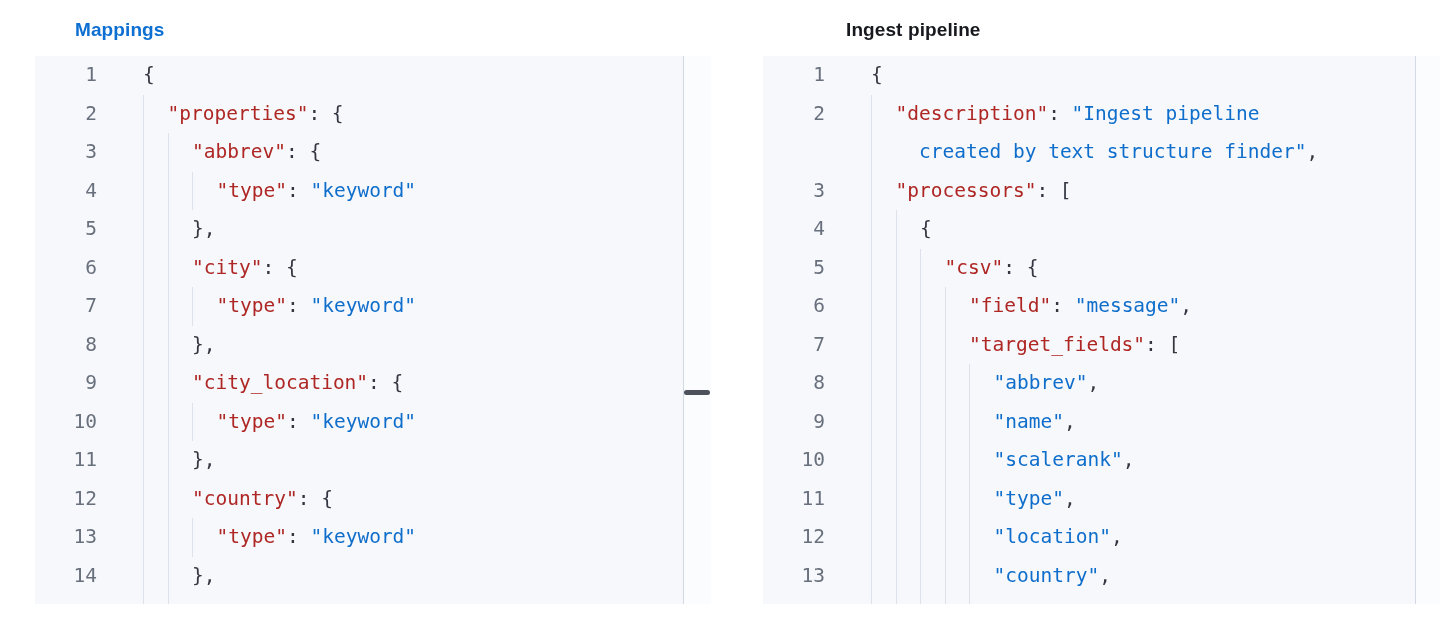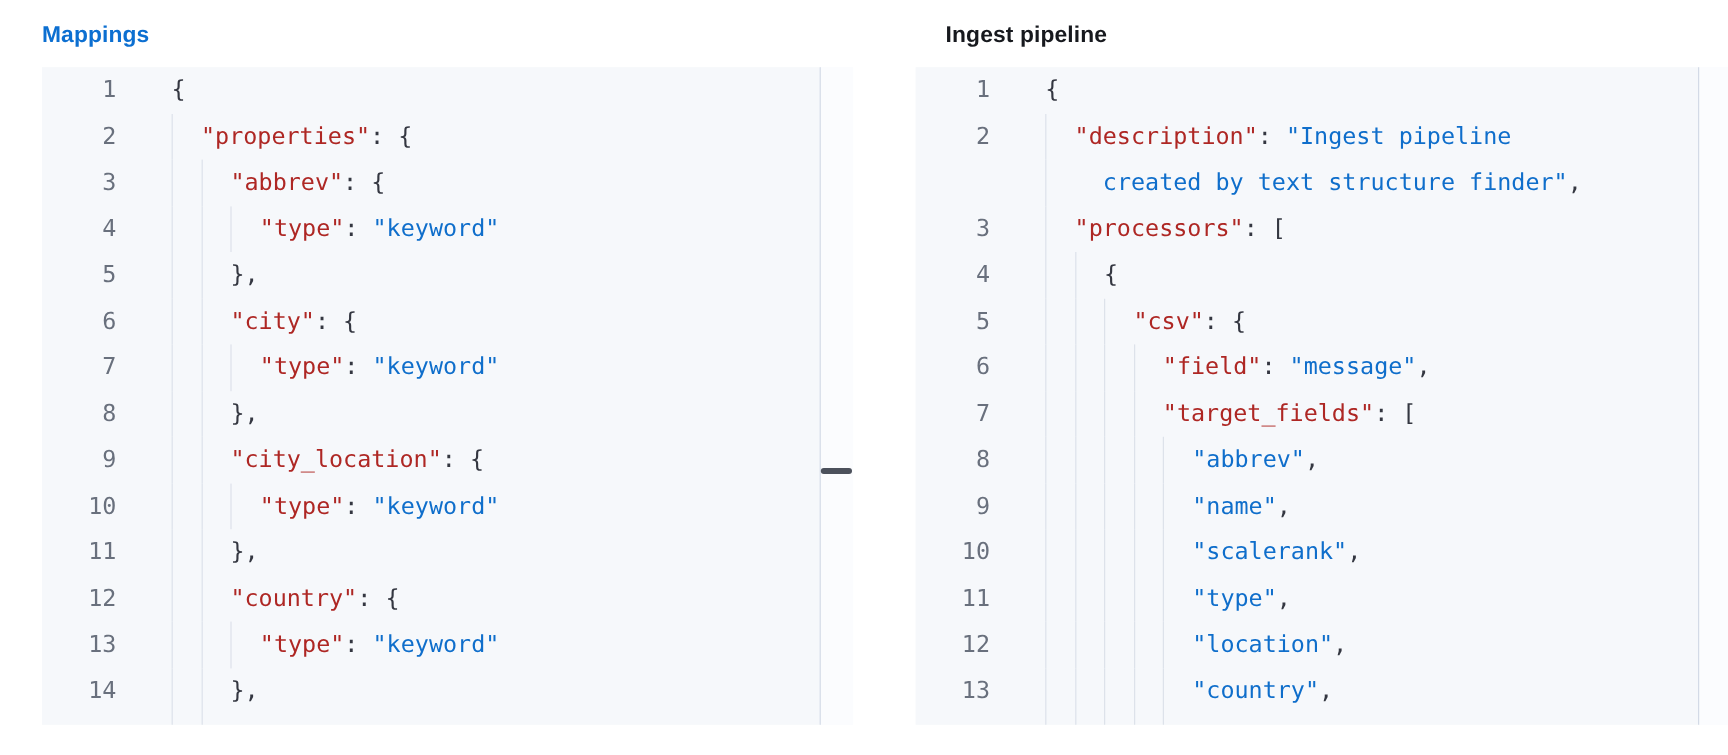--- a/index.html
+++ b/index.html
@@ -2,24 +2,24 @@
 <html style="--title_link: #0c6fd1; --heading: #17191e; --panel_bg: #f6f8fb; --strip_bg: #fbfcfe; --edge_line: #d3dae6; --handle: #4c515c; --line_number: #69707d; --key: #ae2724; --string: #0f6ecb; --punctuation: #343741; --guide: #dde2ea;"><head>
 <meta charset="utf-8">
 <style>
   html,body{margin:0;padding:0;}
   body{
     width:1440px;height:629px;position:relative;overflow:hidden;
     background:#ffffff;
     font-family:"Liberation Sans", sans-serif;
   }
   .panel-title{
-    position:absolute;top:19px;font-size:19px;font-weight:700;letter-spacing:.1px;
+    position:absolute;top:19px;font-size:19px;font-weight:700;letter-spacing:.1px;margin-left:40px;
   }
   #title-left{left:35px;color:var(--title_link);cursor:pointer;}
-  #title-right{left:788px;color:var(--heading);}
+  #title-right{left:806px;color:var(--heading);}
   .code-panel{
     position:absolute;top:56px;height:548px;overflow:hidden;
     background:var(--panel_bg);
   }
   #panel-left{left:35px;width:648px;}
   #panel-right{left:763px;width:652px;}
   .scroll-strip{
     position:absolute;top:56px;height:548px;background:var(--strip_bg);
     border-left:1px solid var(--edge_line);
   }

